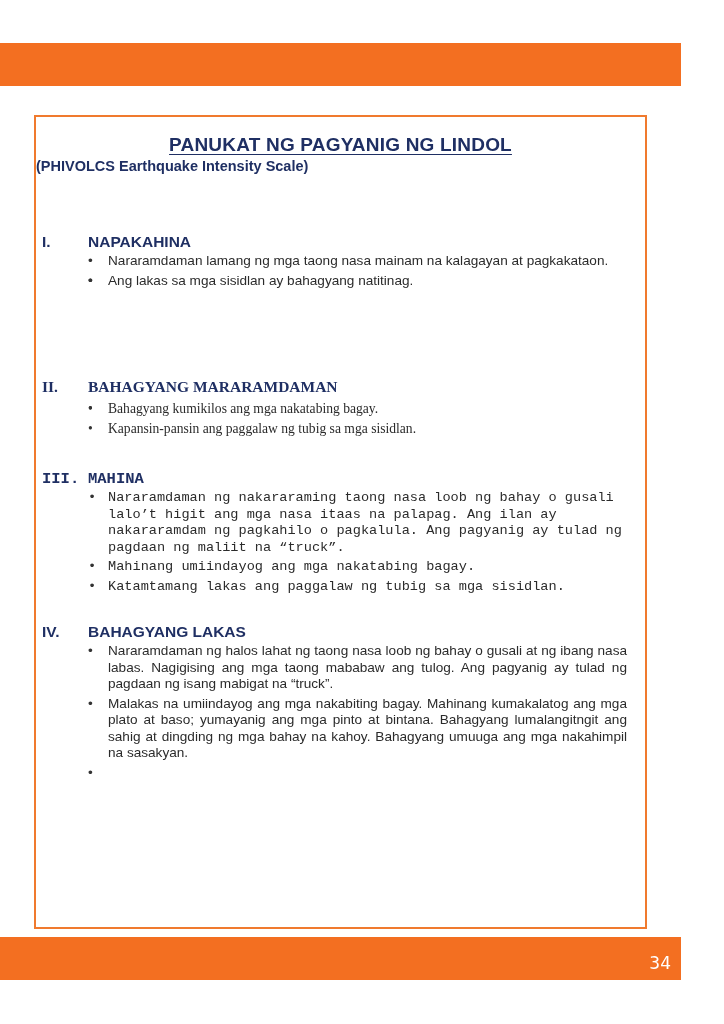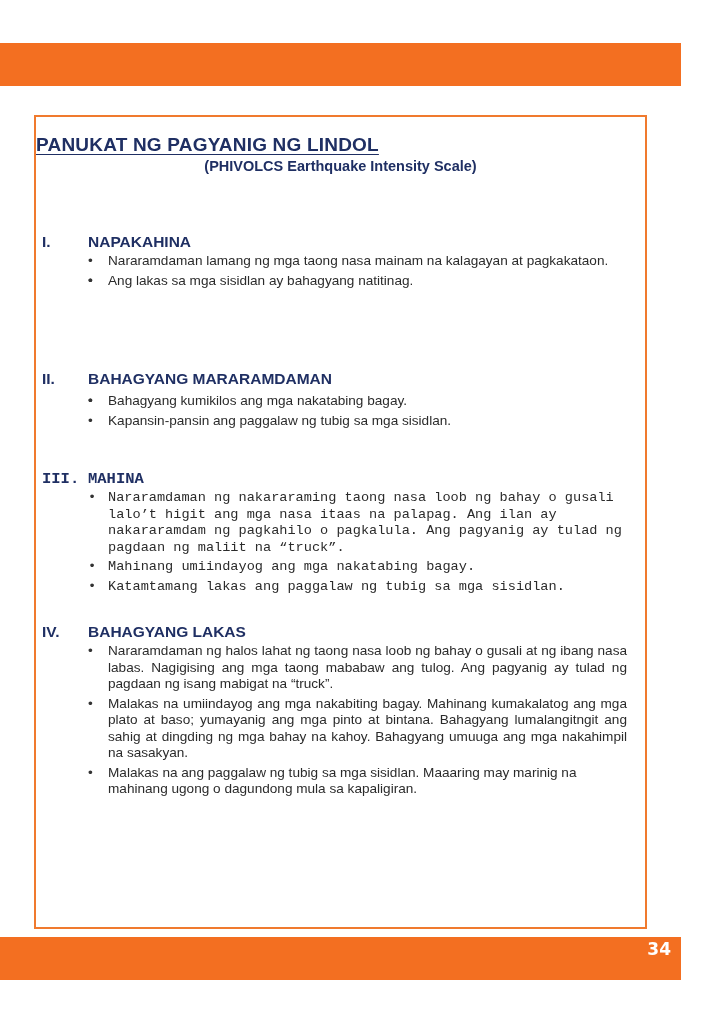--- a/index.html
+++ b/index.html
@@ -1,26 +1,26 @@
 <!DOCTYPE html>
 <html><head>
 <meta charset="utf-8">
 <style>
   html, body { margin:0; padding:0; }
   body { width:724px; height:1024px; background:#ffffff; position:relative; overflow:hidden;
          font-family:"Liberation Sans", "DejaVu Sans", sans-serif; color:#2a2a2a; }
   .bar { position:absolute; left:0; width:681px; height:43px; background:#f36f21; }
   .top-bar { top:43px; }
   .bottom-bar { top:937px; }
-  .page-num { position:absolute; right:10px; top:2px; color:#ffffff; font-weight:bold; font-size:17px;
+  .page-num { position:absolute; right:10px; top:16px; color:#ffffff; font-weight:normal; font-size:17px;
               font-family:"DejaVu Sans", sans-serif; }
   .box { position:absolute; left:34px; top:115px; width:609px; height:810px; border:2px solid #f07a2e; box-sizing:content-box; }
-  .title { position:absolute; left:0; right:0; top:17px; text-align:left; color:#1f2f63; font-weight:bold;
+  .title { position:absolute; left:0; right:0; top:17px; text-align:center; color:#1f2f63; font-weight:bold;
            font-size:19px; text-decoration:underline; text-underline-offset:3px; letter-spacing:0.2px; }
-  .subtitle { position:absolute; left:0; right:0; top:41px; text-align:center; color:#1f2f63; font-weight:bold; font-size:14.5px; }
+  .subtitle { position:absolute; left:0; right:0; top:41px; color:#1f2f63; font-weight:bold; font-size:14.5px; }
   .section { position:absolute; left:6px; right:18px; }
   .sec-head { position:relative; height:20px; color:#1f2f63; font-weight:bold; font-size:15.5px; }
   .numeral { position:absolute; left:0; top:0; }
   .sec-title { position:absolute; left:46px; top:0; }
   ul { list-style:none; margin:0; padding:0 0 0 66px; }
   li { position:relative; font-size:13.6px; line-height:16.5px; margin-bottom:3px; color:#2b2b2b; }
   li .dot { position:absolute; left:-20px; top:0; color:#333; }
   li.justify { text-align:justify; }
 </style>
 </head>
@@ -37,21 +37,21 @@
       <span class="numeral">I.</span>
       <span class="sec-title">NAPAKAHINA</span>
     </div>
     <ul>
       <li><span class="dot">•</span><span>Nararamdaman lamang ng mga taong nasa mainam na kalagayan at pagkakataon.</span></li>
       <li><span class="dot">•</span></li>
       <li><span class="dot">•</span><span>Ang lakas sa mga sisidlan ay bahagyang natitinag.</span></li>
     </ul>
   </div>
 
-  <div class="section" style="top:253px;">
+  <div class="section" style="top:261px;font-family:Liberation Serif, serif;">
     <div class="sec-head">
       <span class="numeral">II.</span>
       <span class="sec-title">BAHAGYANG MARARAMDAMAN</span>
     </div>
     <ul>
       <li><span class="dot">•</span></li>
       <li><span class="dot">•</span><span>Bahagyang kumikilos ang mga nakatabing bagay.</span></li>
       <li><span class="dot">•</span><span>Kapansin-pansin ang paggalaw ng tubig sa mga sisidlan.</span></li>
     </ul>
   </div>
@@ -69,20 +69,20 @@
   </div>
 
   <div class="section" style="top:506px;">
     <div class="sec-head">
       <span class="numeral">IV.</span>
       <span class="sec-title">BAHAGYANG LAKAS</span>
     </div>
     <ul>
       <li class="justify"><span class="dot">•</span><span>Nararamdaman ng halos lahat ng taong nasa loob ng bahay o gusali at ng ibang nasa labas. Nagigising ang mga taong mababaw ang tulog. Ang pagyanig ay tulad ng pagdaan ng isang mabigat na “truck”.</span></li>
       <li class="justify"><span class="dot">•</span><span>Malakas na umiindayog ang mga nakabiting bagay. Mahinang kumakalatog ang mga plato at baso; yumayanig ang mga pinto at bintana. Bahagyang lumalangitngit ang sahig at dingding ng mga bahay na kahoy. Bahagyang umuuga ang mga nakahimpil na sasakyan.</span></li>
-      <li><span class="dot">•</span><span>Malakas na ang paggalaw ng tubig sa mga sisidlan. Maaaring may marinig na mahinang ugong o dagundong mula sa kapaligiran.</span></li>
+      <li><span class="dot">•</span></li>
     </ul>
   </div>
 </div>
 
 <div class="bar bottom-bar">
   <span class="page-num">34</span>
 </div>
 
 </body></html>

